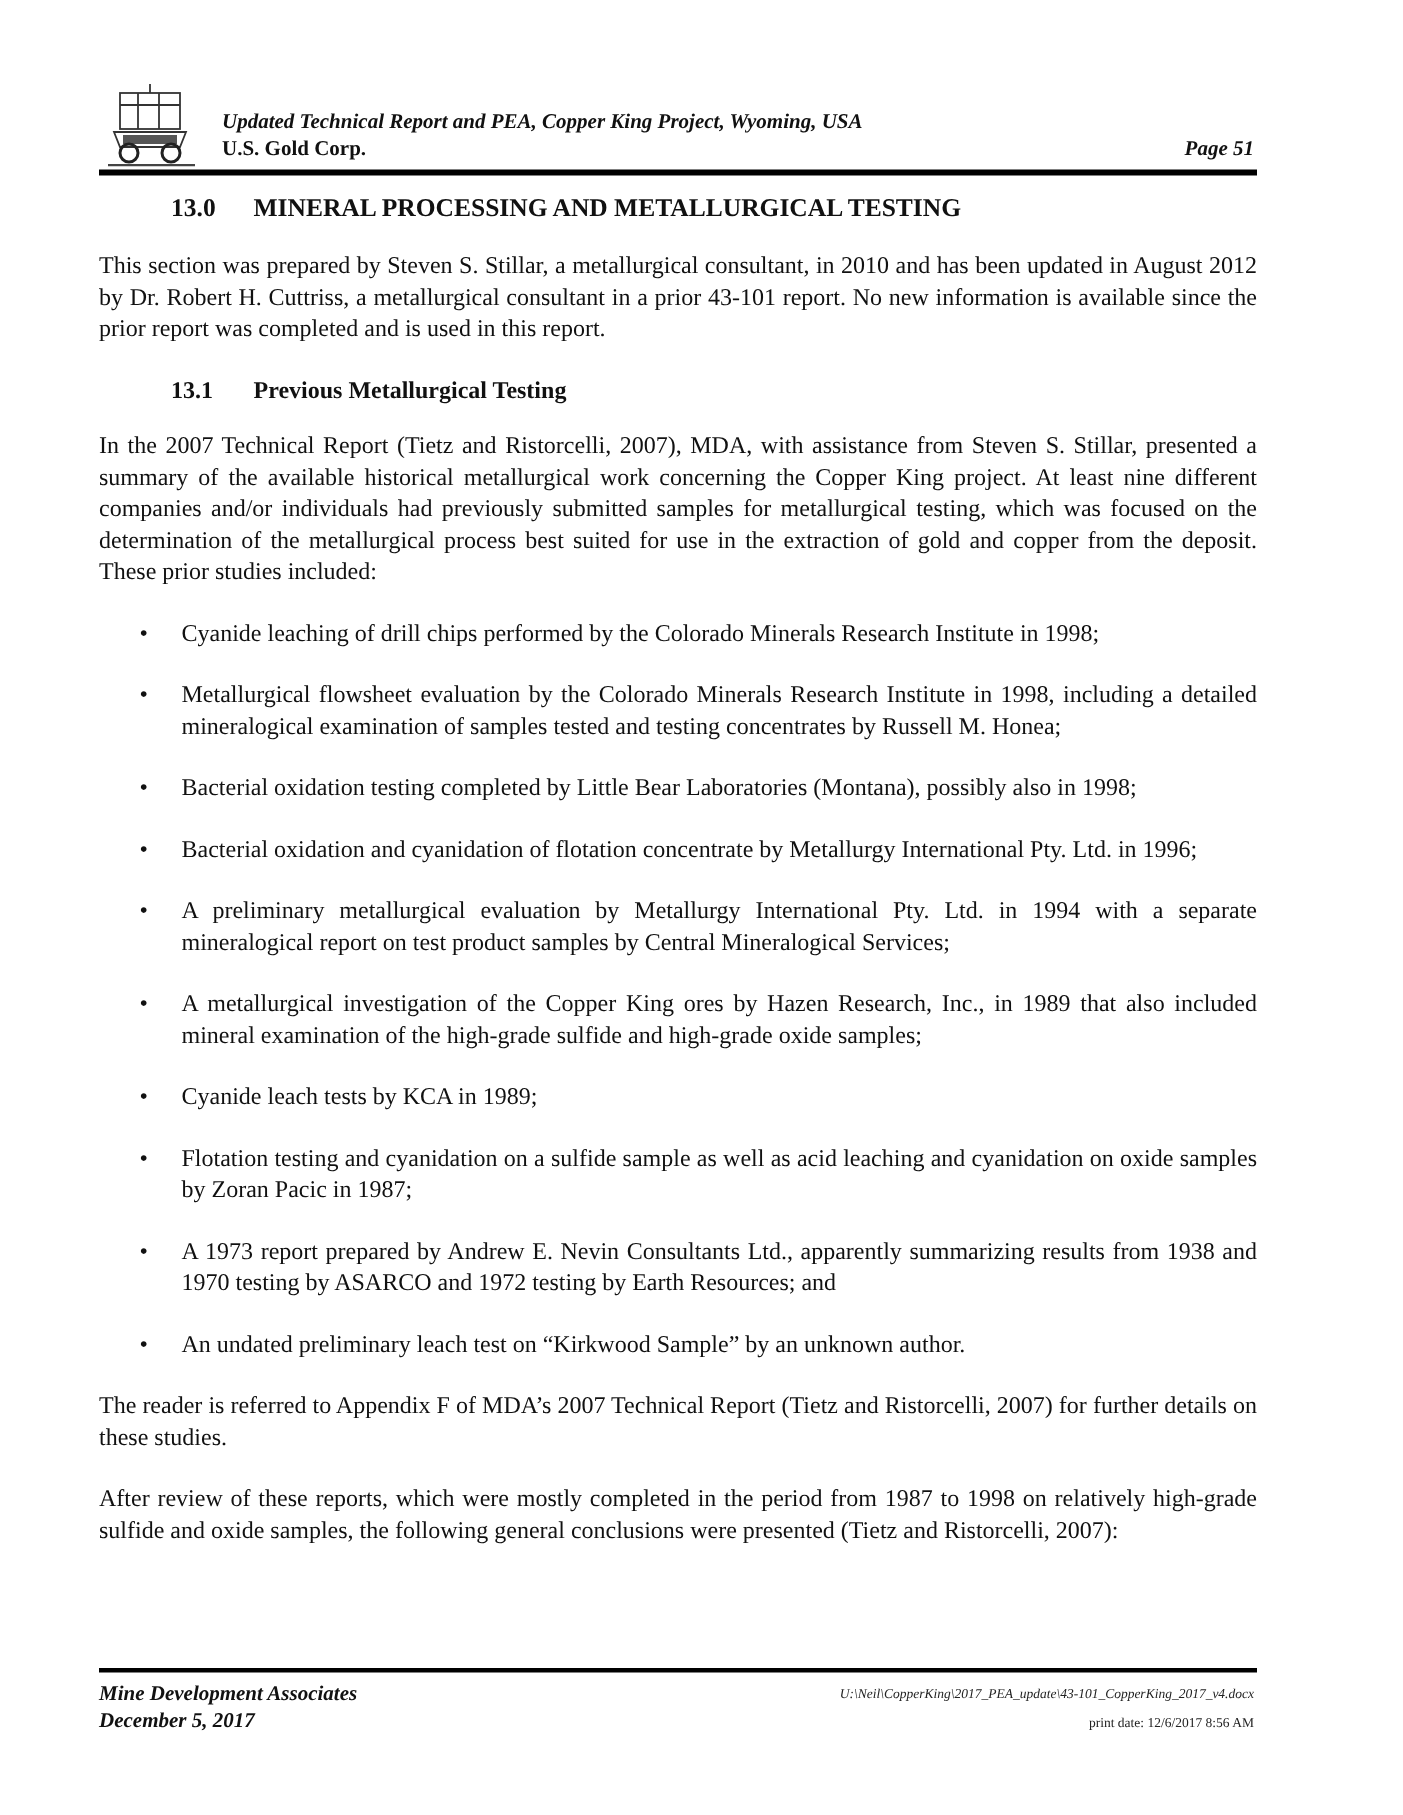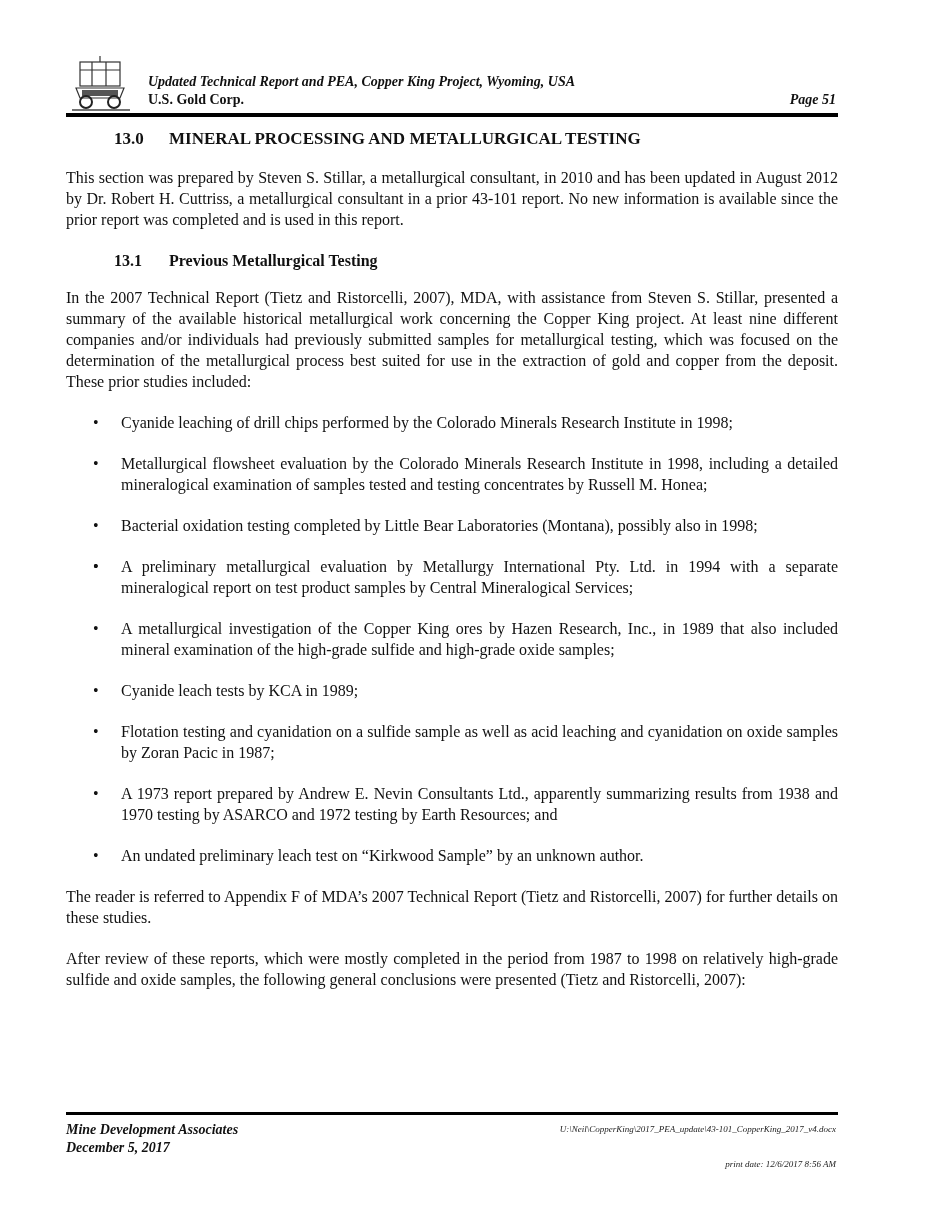--- a/index.html
+++ b/index.html
@@ -21,21 +21,21 @@
     p.para { margin: 0 0 20px 0; text-align: justify; }
     ul.studies { list-style: none; margin: 0 0 20px 0; padding: 0; }
     ul.studies li { position: relative; padding-left: 55px; margin: 0 0 20px 0; text-align: justify; }
     ul.studies li .bullet { position: absolute; left: 27px; top: 0; }
 
     .footer { position: absolute; left: 66px; top: 1112px; width: 772px; height: 50px; }
     .ftr-rule { position: absolute; left: 0; top: 0; width: 772px; height: 3px; background: #000; }
     .ftr-org { position: absolute; left: 0; top: 9px; font-style: italic; font-weight: bold; font-size: 14px; line-height: 17px; }
     .ftr-date { position: absolute; left: 0; top: 27px; font-style: italic; font-weight: bold; font-size: 14px; line-height: 17px; }
     .ftr-path { position: absolute; right: 2px; top: 12px; font-style: italic; font-size: 9px; line-height: 11px; color: #222; }
-    .ftr-print { position: absolute; right: 2px; top: 47px; font-style: italic; font-size: 9px; line-height: 11px; color: #222; }
+    .ftr-print { position: absolute; right: 2px; top: 31px; font-size: 9px; line-height: 11px; color: #222; }
   </style>
 </head>
 <body>
 
 <div class="header">
   <svg class="logo" viewBox="0 0 62 58">
     <g fill="none" stroke="#333" stroke-width="1.2">
       <rect x="10" y="8" width="40" height="24"></rect>
       <line x1="10" y1="16" x2="50" y2="16"></line>
       <line x1="22" y1="8" x2="22" y2="32"></line>
@@ -62,21 +62,21 @@
 
   <h2 class="sub">
     <span class="num">13.1</span><span>Previous Metallurgical Testing</span>
   </h2>
   <p class="para">In the 2007 Technical Report (Tietz and Ristorcelli, 2007), MDA, with assistance from Steven S. Stillar, presented a summary of the available historical metallurgical work concerning the Copper King project. At least nine different companies and/or individuals had previously submitted samples for metallurgical testing, which was focused on the determination of the metallurgical process best suited for use in the extraction of gold and copper from the deposit.  These prior studies included:</p>
 
   <ul class="studies">
     <li><span class="bullet">•</span><span>Cyanide leaching of drill chips performed by the Colorado Minerals Research Institute in 1998;</span></li>
     <li><span class="bullet">•</span><span>Metallurgical flowsheet evaluation by the Colorado Minerals Research Institute in 1998, including a detailed mineralogical examination of samples tested and testing concentrates by Russell M. Honea;</span></li>
     <li><span class="bullet">•</span><span>Bacterial oxidation testing completed by Little Bear Laboratories (Montana), possibly also in 1998;</span></li>
-    <li><span class="bullet">•</span></li>
+    <li><span class="bullet">•</span><span>Bacterial oxidation and cyanidation of flotation concentrate by Metallurgy International Pty. Ltd. in 1996;</span></li>
     <li><span class="bullet">•</span><span>A preliminary metallurgical evaluation by Metallurgy International Pty. Ltd. in 1994 with a separate mineralogical report on test product samples by Central Mineralogical Services;</span></li>
     <li><span class="bullet">•</span><span>A metallurgical investigation of the Copper King ores by Hazen Research, Inc., in 1989 that also included mineral examination of the high-grade sulfide and high-grade oxide samples;</span></li>
     <li><span class="bullet">•</span><span>Cyanide leach tests by KCA in 1989;</span></li>
     <li><span class="bullet">•</span><span>Flotation testing and cyanidation on a sulfide sample as well as acid leaching and cyanidation on oxide samples by Zoran Pacic in 1987;</span></li>
     <li><span class="bullet">•</span><span>A 1973 report prepared by Andrew E. Nevin Consultants Ltd., apparently summarizing results from 1938 and 1970 testing by ASARCO and 1972 testing by Earth Resources; and</span></li>
     <li><span class="bullet">•</span><span>An undated preliminary leach test on “Kirkwood Sample” by an unknown author.</span></li>
   </ul>
 
   <p class="para">The reader is referred to Appendix F of MDA’s 2007 Technical Report (Tietz and Ristorcelli, 2007) for further details on these studies.</p>
   <p class="para">After review of these reports, which were mostly completed in the period from 1987 to 1998 on relatively high-grade sulfide and oxide samples, the following general conclusions were presented (Tietz and Ristorcelli, 2007):</p>

